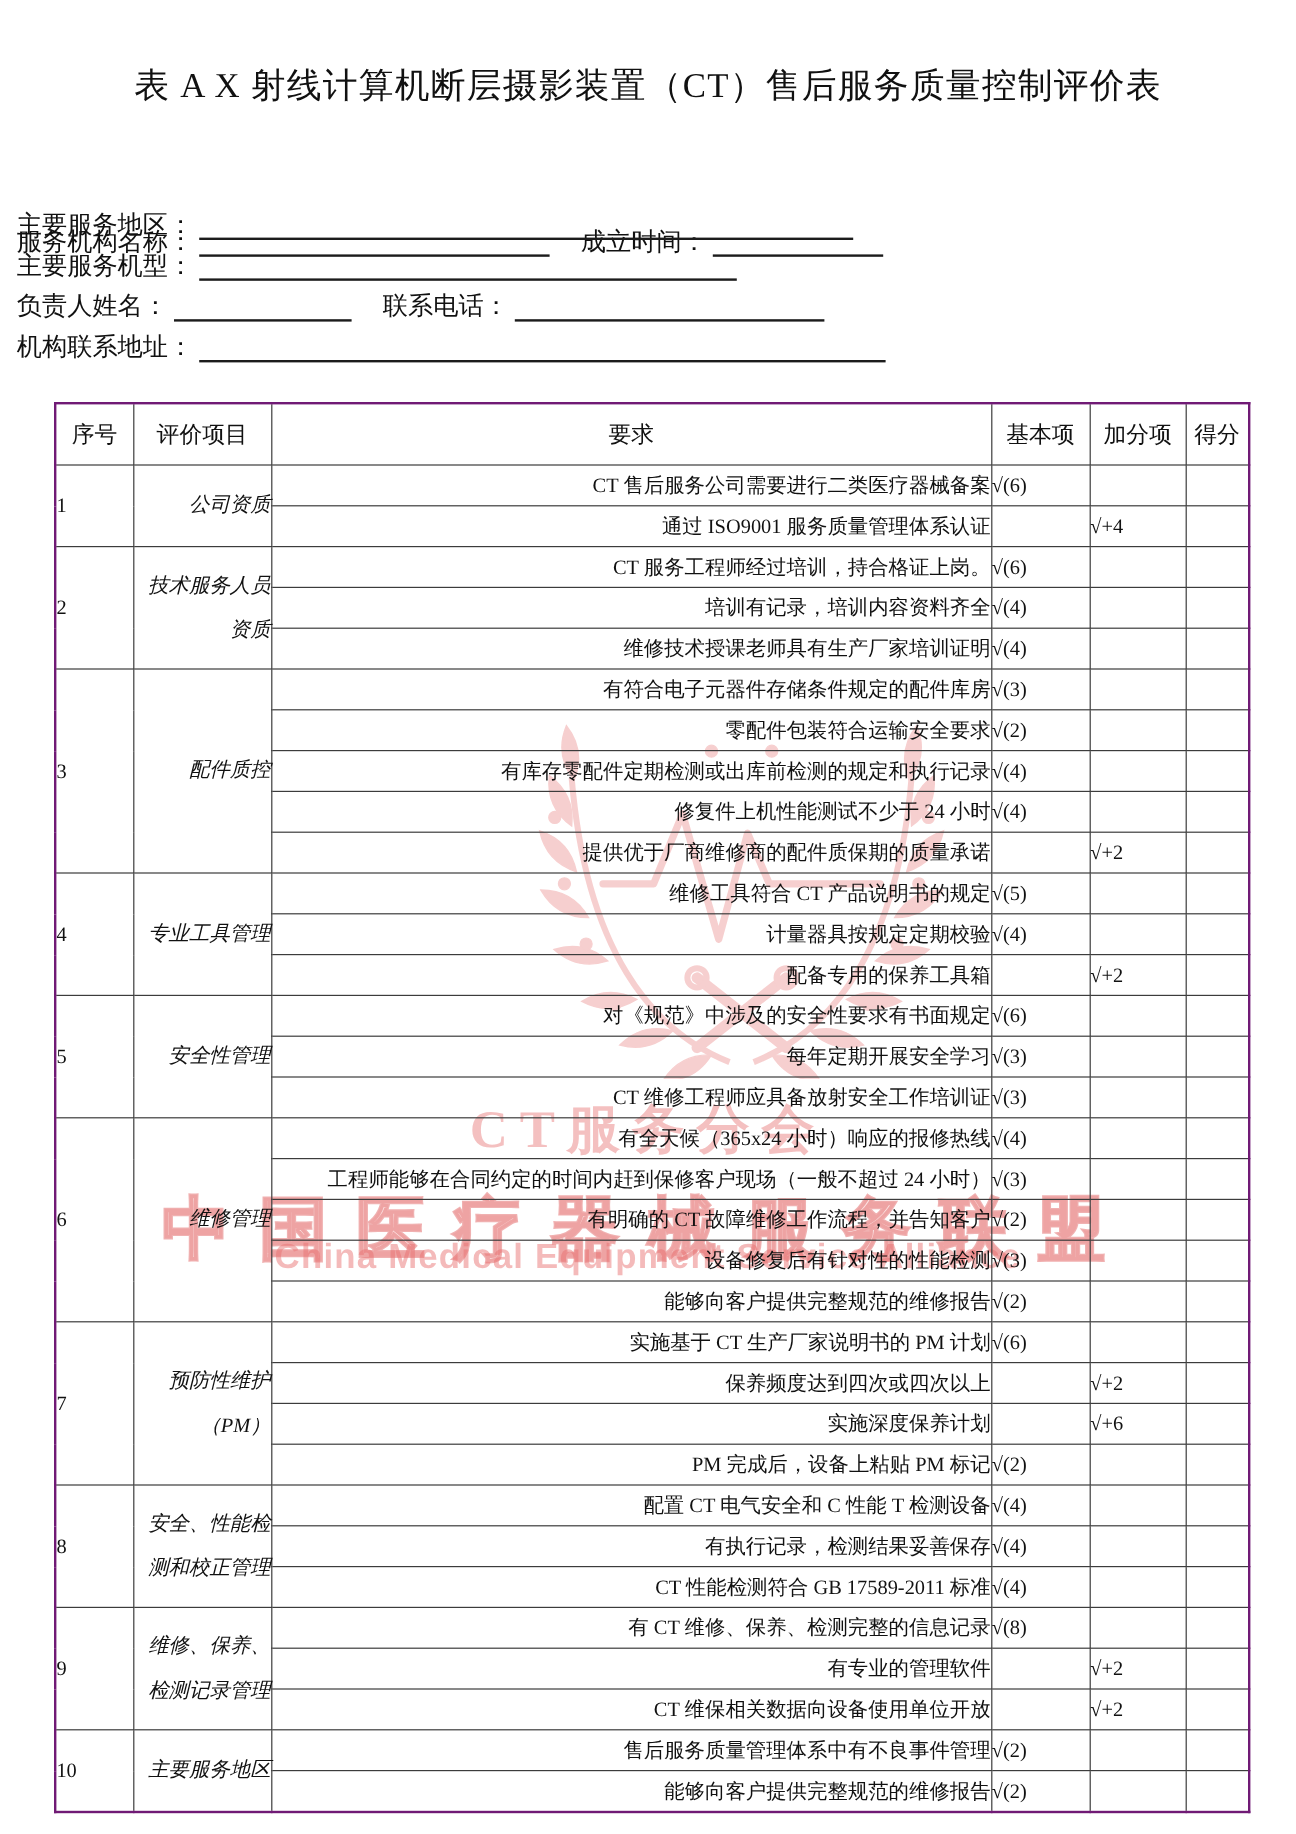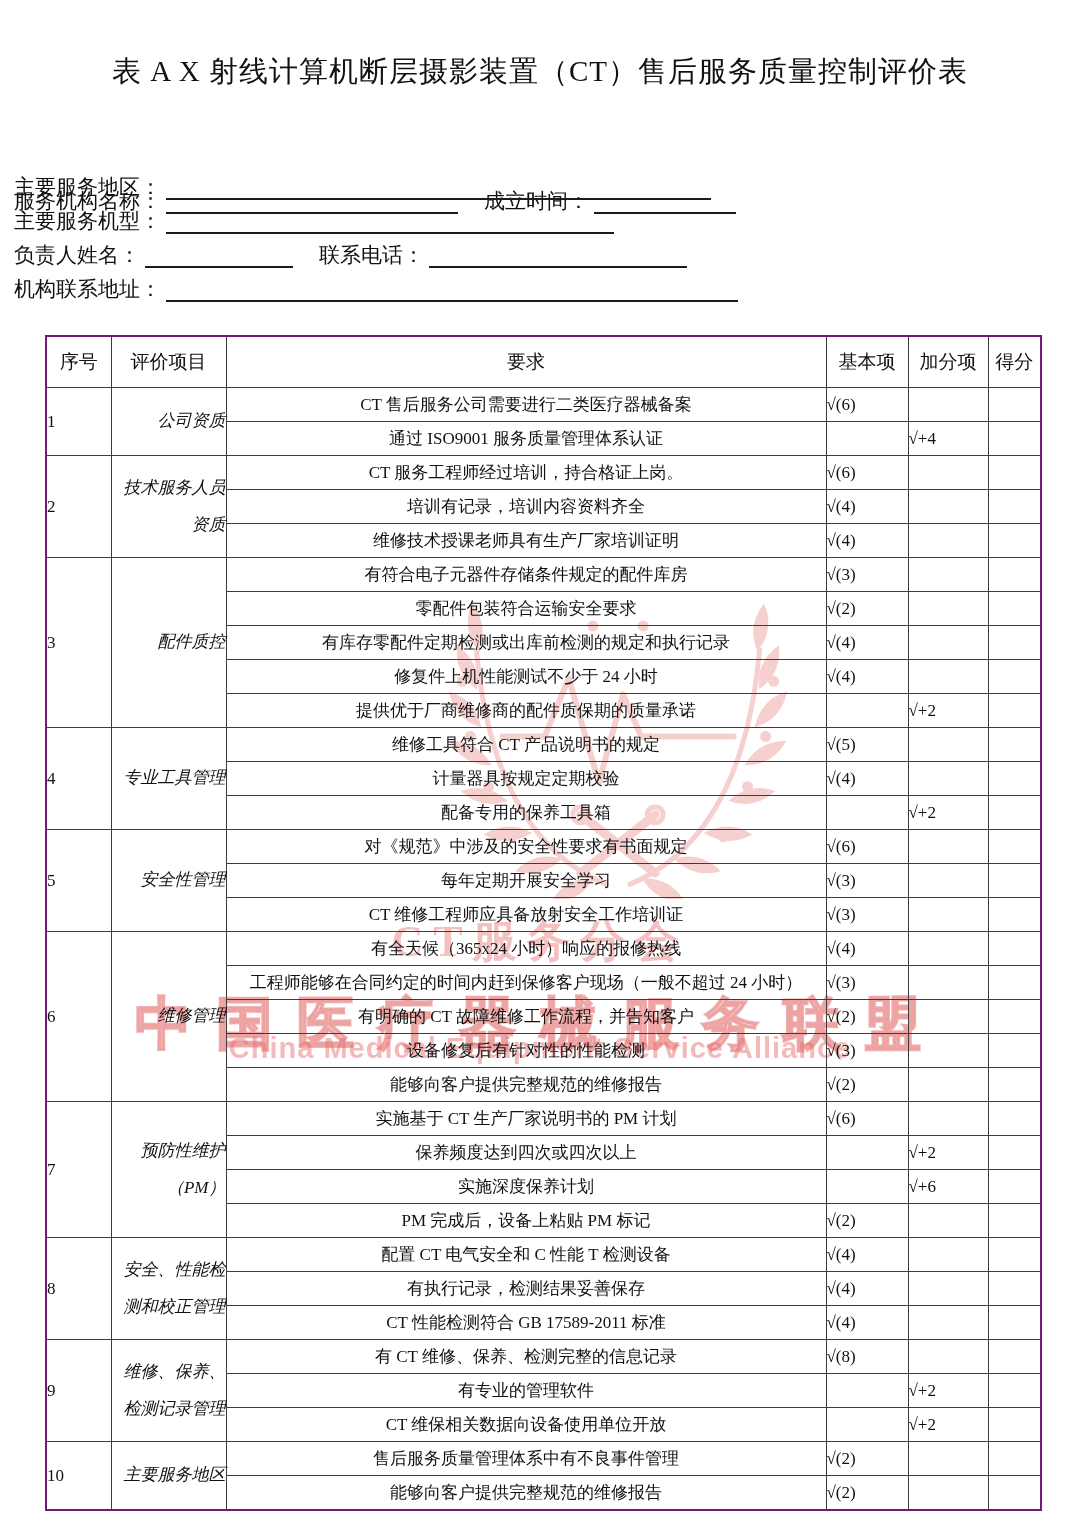--- a/index.html
+++ b/index.html
@@ -51,21 +51,21 @@
     border-collapse:collapse;table-layout:fixed;background:transparent;
     border:2px solid #701a75;
   }
   table.eval th, table.eval td{border:1px solid #3c3c3c;}
   table.eval th{
     height:50px;font-size:19px;font-weight:normal;text-align:center;padding:0;
   }
   table.eval td{height:33px;font-size:17px;padding:0;vertical-align:middle;}
   td.no-cell{text-align:left;padding-left:12px;font-size:18px;}
   td.cat-cell{text-align:right;padding:0 8px 0 13px;font-size:18px;line-height:2.15;font-style:italic;}
-  td.req-cell{text-align:center;padding:0 4px 0 11px;white-space:nowrap;overflow:hidden;}
+  td.req-cell{text-align:right;padding:0 4px 0 11px;white-space:nowrap;overflow:hidden;}
   td.basic-cell{text-align:left;padding-left:10px;font-size:18px;}
   td.bonus-cell{text-align:left;padding-left:14px;font-size:18px;}
   td.score-cell{}
 </style>
 </head>
 <body>
 
 <div class="page">
 
   <div class="watermark">

